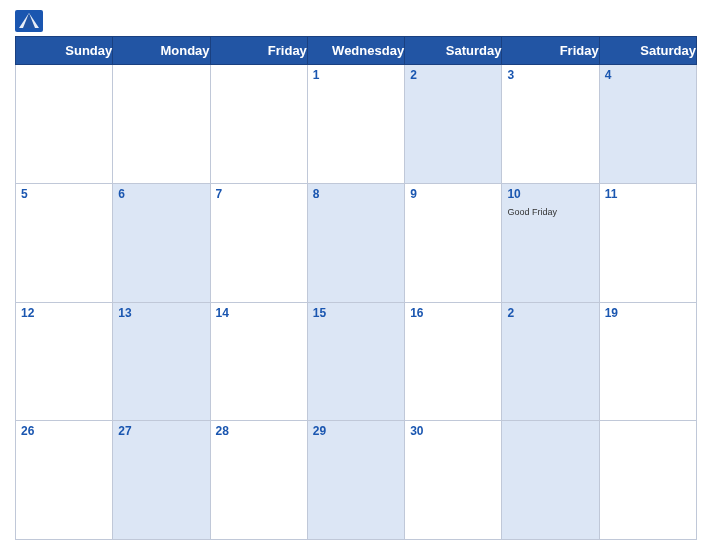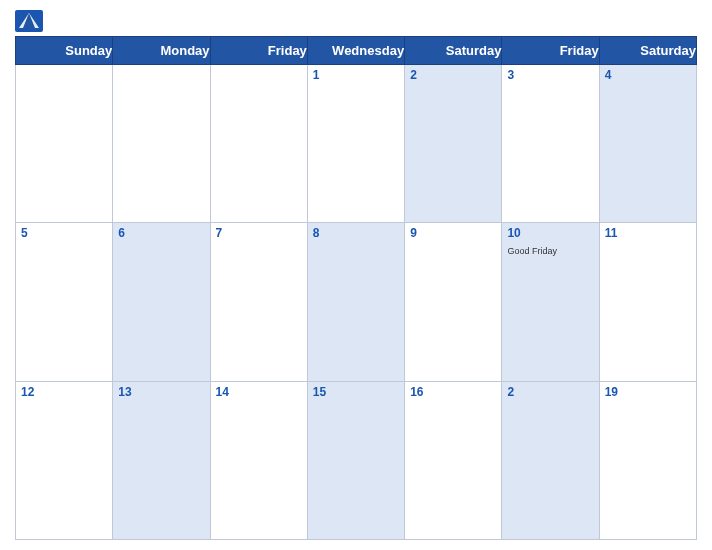--- a/index.html
+++ b/index.html
@@ -174,14 +174,33 @@
         <td>
           <span class="cell-number">16</span>
         </td>
         <td class="blue-shade">
           <span class="cell-number">2</span>
         </td>
         <td>
           <span class="cell-number">19</span>
         </td>
       </tr>
+      <tr>
+        <td>
+          <span class="cell-number">26</span>
+        </td>
+        <td class="blue-shade">
+          <span class="cell-number">27</span>
+        </td>
+        <td>
+          <span class="cell-number">28</span>
+        </td>
+        <td class="blue-shade">
+          <span class="cell-number">29</span>
+        </td>
+        <td>
+          <span class="cell-number">30</span>
+        </td>
+        <td class="blue-shade"></td>
+        <td></td>
+      </tr>
     </tbody>
 </table>
 
 </body></html>

